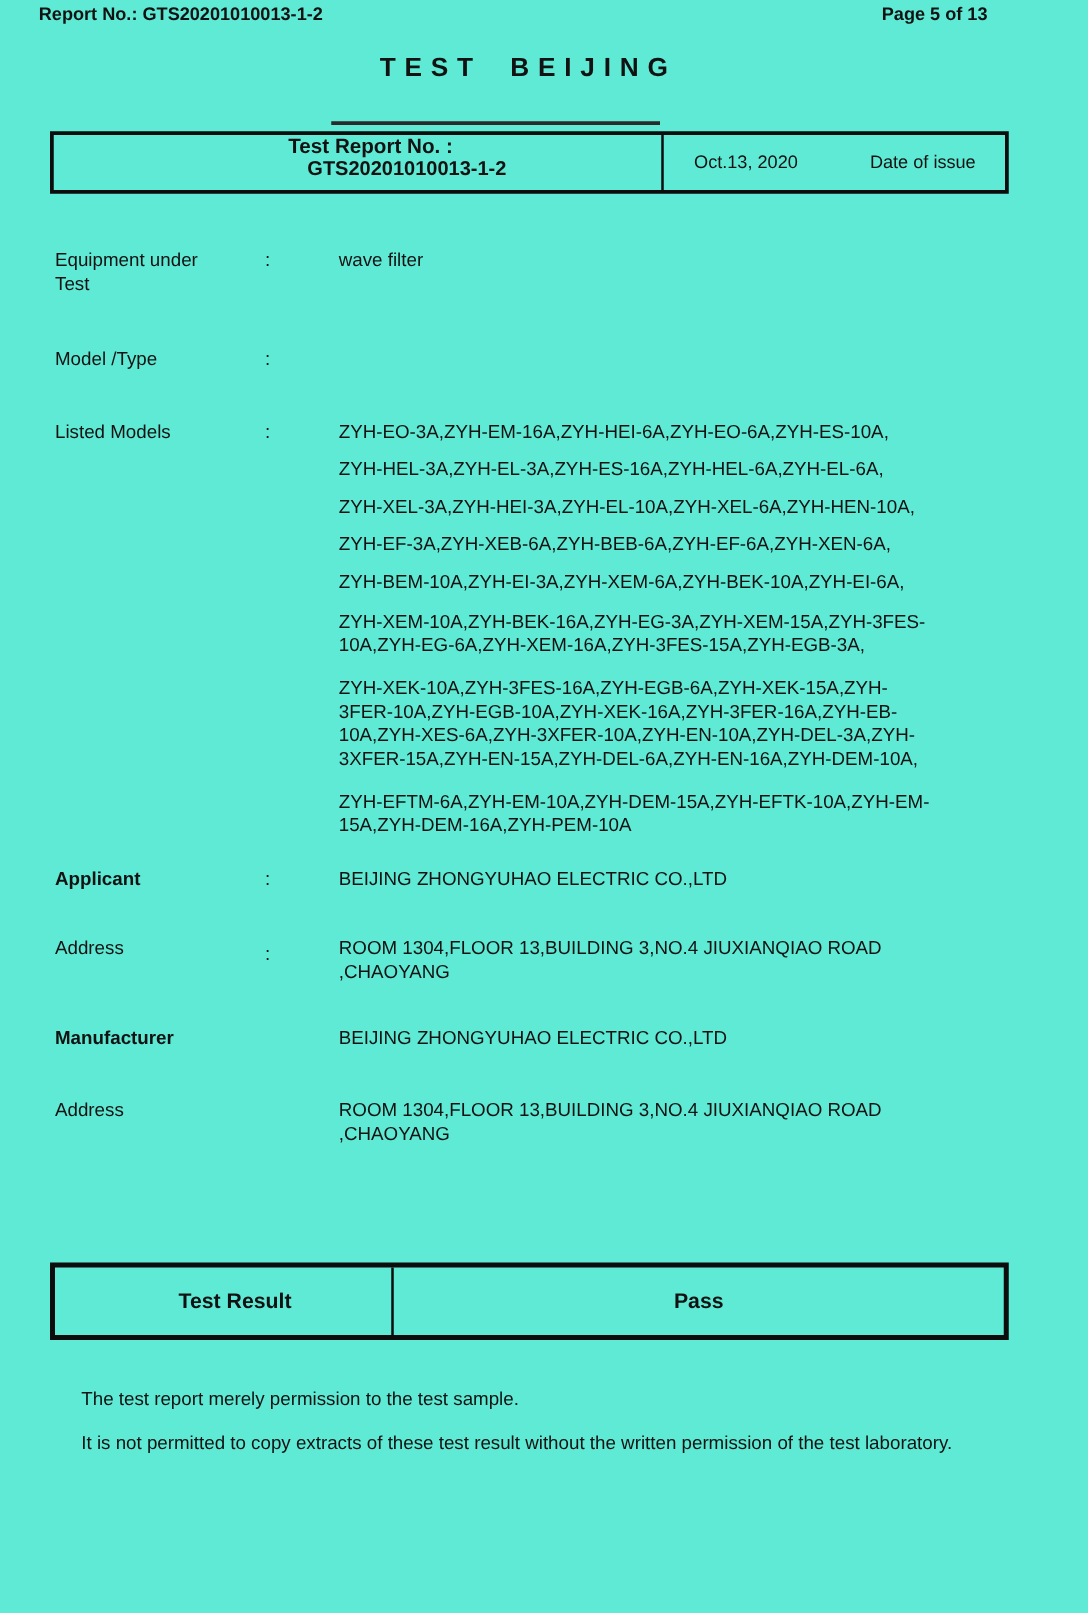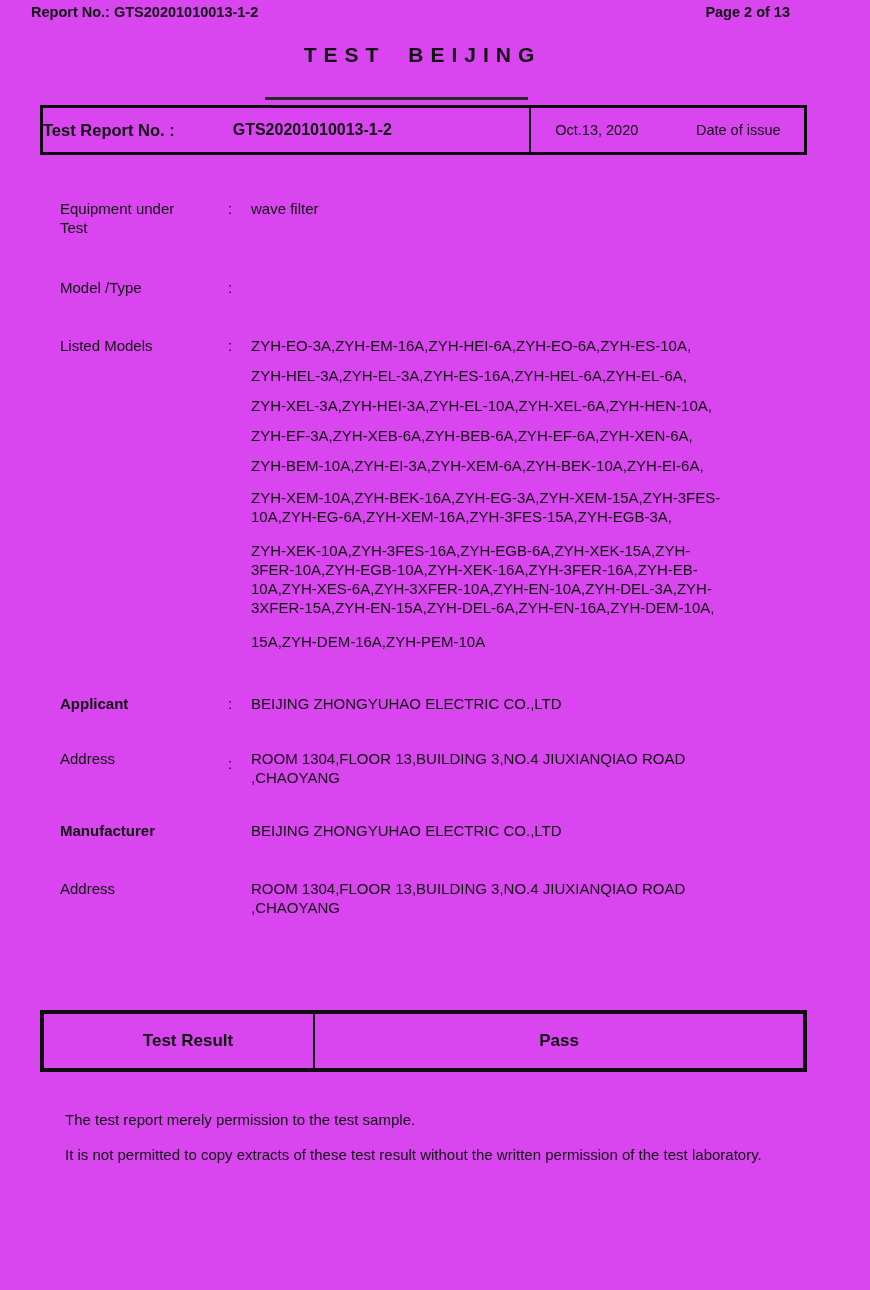--- a/index.html
+++ b/index.html
@@ -1,20 +1,20 @@
 <!DOCTYPE html>
 <html><head>
 <meta charset="utf-8">
 <style>
   html, body { margin: 0; padding: 0; background: #fff; }
   .page {
     position: relative;
     width: 870px;
     height: 1290px;
-    background: #d946ef;
+    background: #5eead4;
     color: #121212;
     font-family: "Liberation Sans", "DejaVu Sans", sans-serif;
     overflow: hidden;
   }
   
   .running-header {
     position: absolute;
     top: 4px; left: 31px; right: 80px;
     display: flex;
     justify-content: space-between;
@@ -44,50 +44,51 @@
     border: 3px solid #0d0d0d;
     box-sizing: border-box;
     display: flex;
   }
   .report-table .cell-left {
     width: 488px;
     border-right: 2px solid #0d0d0d;
     box-sizing: border-box;
     display: flex;
     align-items: center;
-    padding-left: 0;
+    padding-left: 21px;
+    flex-direction: column;
   }
   .report-table .label-no { font-size: 16.5px; font-weight: bold; }
   .report-table .value-no { font-size: 16px; font-weight: bold; margin-left: 58px; }
   .report-table .cell-right {
     flex: 1;
     display: flex;
     flex-direction: row;
   }
   .report-table .date-row {
     flex: 1;
     display: flex; align-items: center; justify-content: center;
     font-size: 14.5px;
   }
   .report-table .date-sep {
     height: 1px; background: #b3b3b3; margin: 0 5px;
   }
   
   .field-row {
     position: absolute;
-    left: 60px;
+    left: 44px;
     display: flex;
     align-items: flex-start;
     font-size: 15px;
     line-height: 19px;
   }
   .field-row .f-label { width: 168px; }
   .field-row .f-label .inner { max-width: 130px; }
   .field-row .f-colon { width: 23px; }
-  .field-row .f-value { width: 578px; }
+  .field-row .f-value { width: 578px; margin-left: 36px; }
   .f-value.addr { max-width: 445px; }
   .bold { font-weight: bold; }
   
   .models-para { margin: 0 0 10.5px 0; line-height: 19.4px; }
   .models-para.grp { margin-top: 13px; }
   
   .result-table {
     position: absolute;
     top: 1010px; left: 40px; width: 767px; height: 62px;
     border: 4px solid #0d0d0d;
@@ -115,21 +116,21 @@
   }
   .footer-note .just { text-align: justify; margin-top: 13px; }
 </style>
 </head>
 <body>
 
 <div class="page">
 
   <div class="running-header">
     <span>Report No.: GTS20201010013-1-2</span>
-    <span>Page 2 of 13</span>
+    <span>Page 5 of 13</span>
   </div>
 
   <div class="doc-title">TEST BEIJING</div>
 
   <div class="artifact-line"></div>
 
   <div class="report-table">
     <div class="cell-left">
       <span class="label-no">Test Report No. :</span>
       <span class="value-no">GTS20201010013-1-2</span>
@@ -184,20 +185,21 @@
       <p></p>
       <p class="models-para grp">
         </p>
         <div>ZYH-XEK-10A,ZYH-3FES-16A,ZYH-EGB-6A,ZYH-XEK-15A,ZYH-</div>
         <div>3FER-10A,ZYH-EGB-10A,ZYH-XEK-16A,ZYH-3FER-16A,ZYH-EB-</div>
         <div>10A,ZYH-XES-6A,ZYH-3XFER-10A,ZYH-EN-10A,ZYH-DEL-3A,ZYH-</div>
         <div>3XFER-15A,ZYH-EN-15A,ZYH-DEL-6A,ZYH-EN-16A,ZYH-DEM-10A,</div>
       <p></p>
       <p class="models-para grp">
         </p>
+        <div>ZYH-EFTM-6A,ZYH-EM-10A,ZYH-DEM-15A,ZYH-EFTK-10A,ZYH-EM-</div>
         <div>15A,ZYH-DEM-16A,ZYH-PEM-10A</div>
       <p></p>
     </div>
   </div>
 
   <div class="field-row" style="top:694px">
     <div class="f-label bold">
         <div class="inner">Applicant</div>
       </div>
     <div class="f-colon">:</div>

